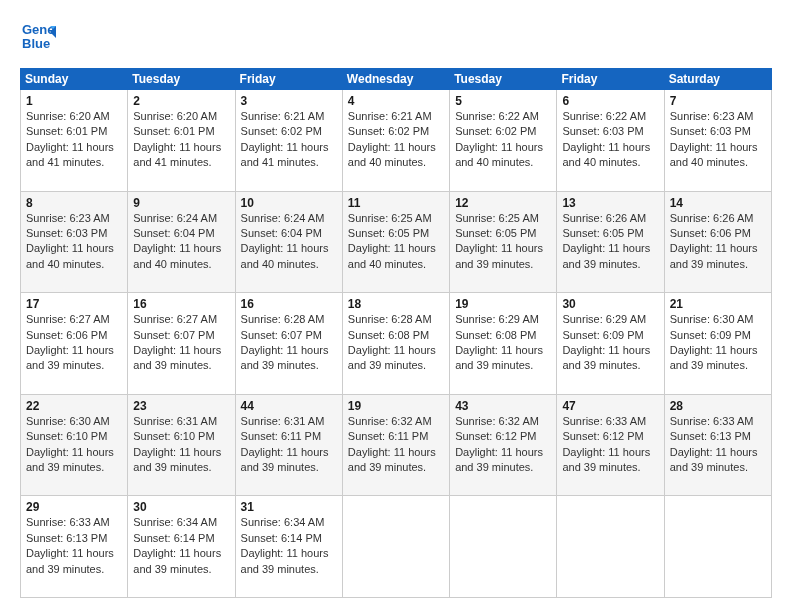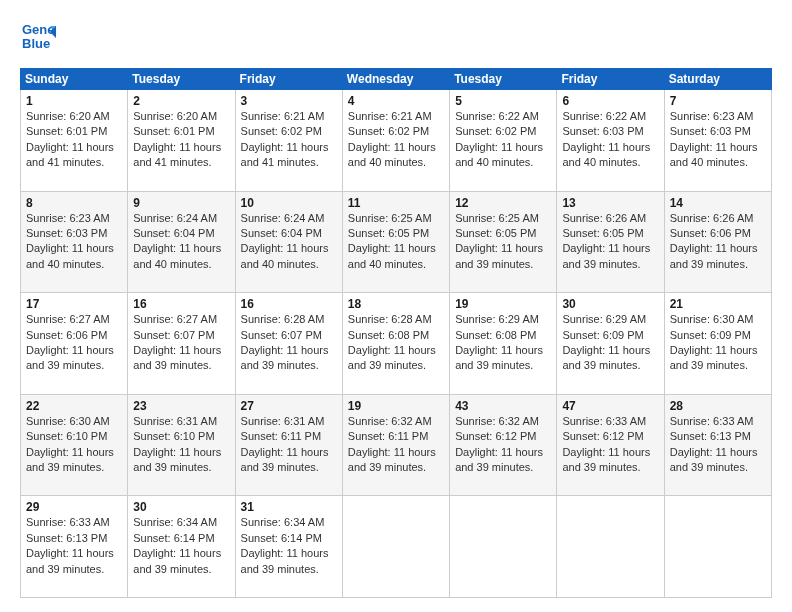--- a/index.html
+++ b/index.html
@@ -211,21 +211,21 @@
         <tr>
           <td>
             <span class="day-number">22</span>
             <div class="day-info">Sunrise: 6:30 AM<br>Sunset: 6:10 PM<br>Daylight: 11 hours and 39 minutes.</div>
           </td>
           <td>
             <span class="day-number">23</span>
             <div class="day-info">Sunrise: 6:31 AM<br>Sunset: 6:10 PM<br>Daylight: 11 hours and 39 minutes.</div>
           </td>
           <td>
-            <span class="day-number">27</span>
+            <span class="day-number">44</span>
             <div class="day-info">Sunrise: 6:31 AM<br>Sunset: 6:11 PM<br>Daylight: 11 hours and 39 minutes.</div>
           </td>
           <td>
             <span class="day-number">19</span>
             <div class="day-info">Sunrise: 6:32 AM<br>Sunset: 6:11 PM<br>Daylight: 11 hours and 39 minutes.</div>
           </td>
           <td>
             <span class="day-number">43</span>
             <div class="day-info">Sunrise: 6:32 AM<br>Sunset: 6:12 PM<br>Daylight: 11 hours and 39 minutes.</div>
           </td>

